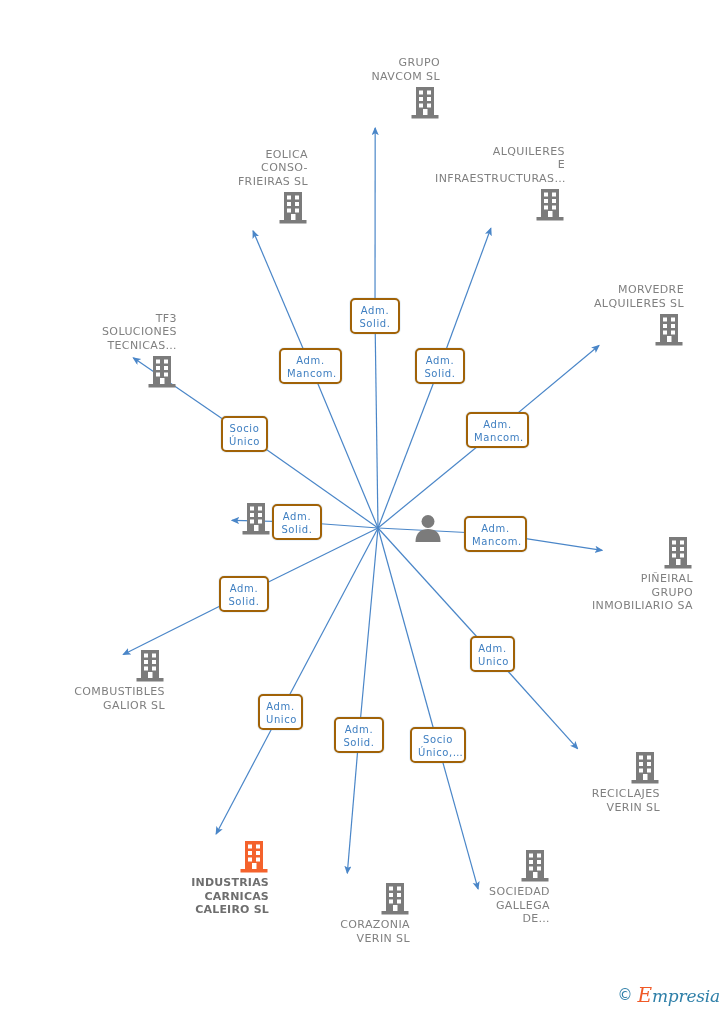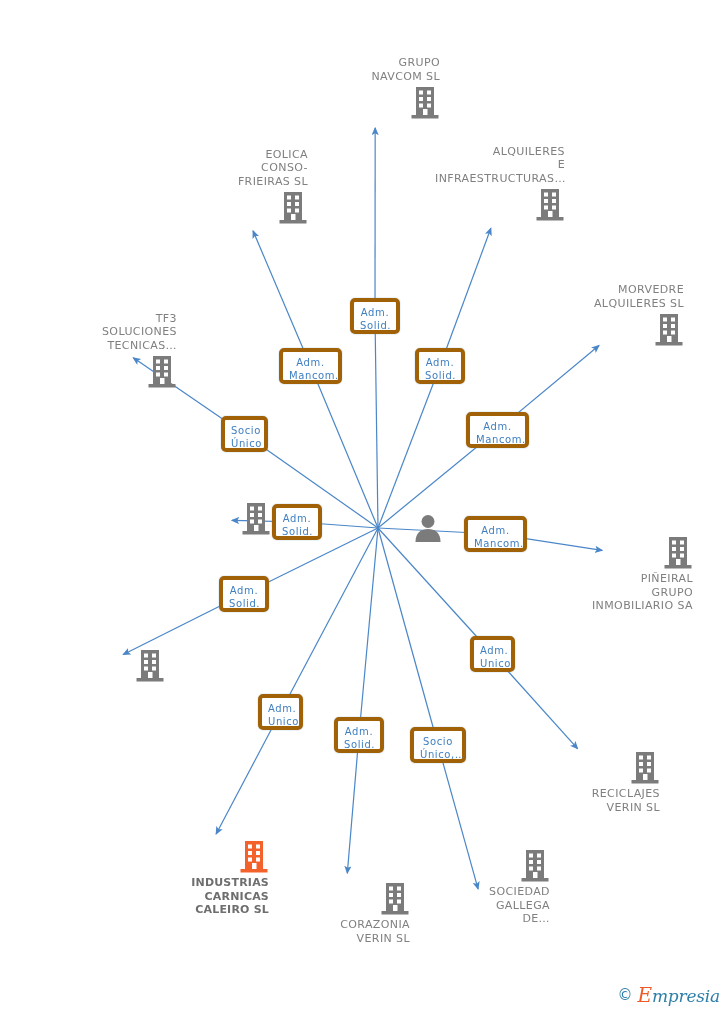--- a/index.html
+++ b/index.html
@@ -50,21 +50,21 @@
     color: #6e6e6e;
     font-weight: bold;
     letter-spacing: 0.2px;
   }
   .person .lbl { letter-spacing: 0.2px; }
 
   .elabel {
     position: absolute;
     box-sizing: border-box;
     background: #ffffff;
-    border: 4px solid #a16207;
+    border: 2px solid #a16207;
     border-radius: 5px;
     box-shadow: 0 0 0 1px rgba(91,155,213,0.12);
     color: #3f7fc1;
     font-size: 10px;
     line-height: 13px;
     letter-spacing: 0.6px;
     text-align: center;
     padding: 4px 6px 5px 6px;
     white-space: pre-line;
   }
@@ -269,20 +269,22 @@
             <rect x="6" y="1" width="18" height="28" fill="#7b7b7b"></rect>
             <rect x="1.5" y="29" width="27" height="3.5" fill="#7b7b7b"></rect>
             <rect x="9" y="4.5" width="4" height="4" fill="#fff"></rect>
             <rect x="17" y="4.5" width="4" height="4" fill="#fff"></rect>
             <rect x="9" y="11" width="4" height="4" fill="#fff"></rect>
             <rect x="17" y="11" width="4" height="4" fill="#fff"></rect>
             <rect x="9" y="17.5" width="4" height="4" fill="#fff"></rect>
             <rect x="17" y="17.5" width="4" height="4" fill="#fff"></rect>
             <rect x="13" y="23" width="4.5" height="6" fill="#fff"></rect>
           </svg></span>
+        <span class="lbl">COMBUSTIBLES
+GALIOR SL</span>
       </div>
       <div class="node" style="left: 595px; top: 751px;">
         <span class="ico"><svg width="30" height="34" viewBox="0 0 30 34">
             <rect x="6" y="1" width="18" height="28" fill="#7b7b7b"></rect>
             <rect x="1.5" y="29" width="27" height="3.5" fill="#7b7b7b"></rect>
             <rect x="9" y="4.5" width="4" height="4" fill="#fff"></rect>
             <rect x="17" y="4.5" width="4" height="4" fill="#fff"></rect>
             <rect x="9" y="11" width="4" height="4" fill="#fff"></rect>
             <rect x="17" y="11" width="4" height="4" fill="#fff"></rect>
             <rect x="9" y="17.5" width="4" height="4" fill="#fff"></rect>

